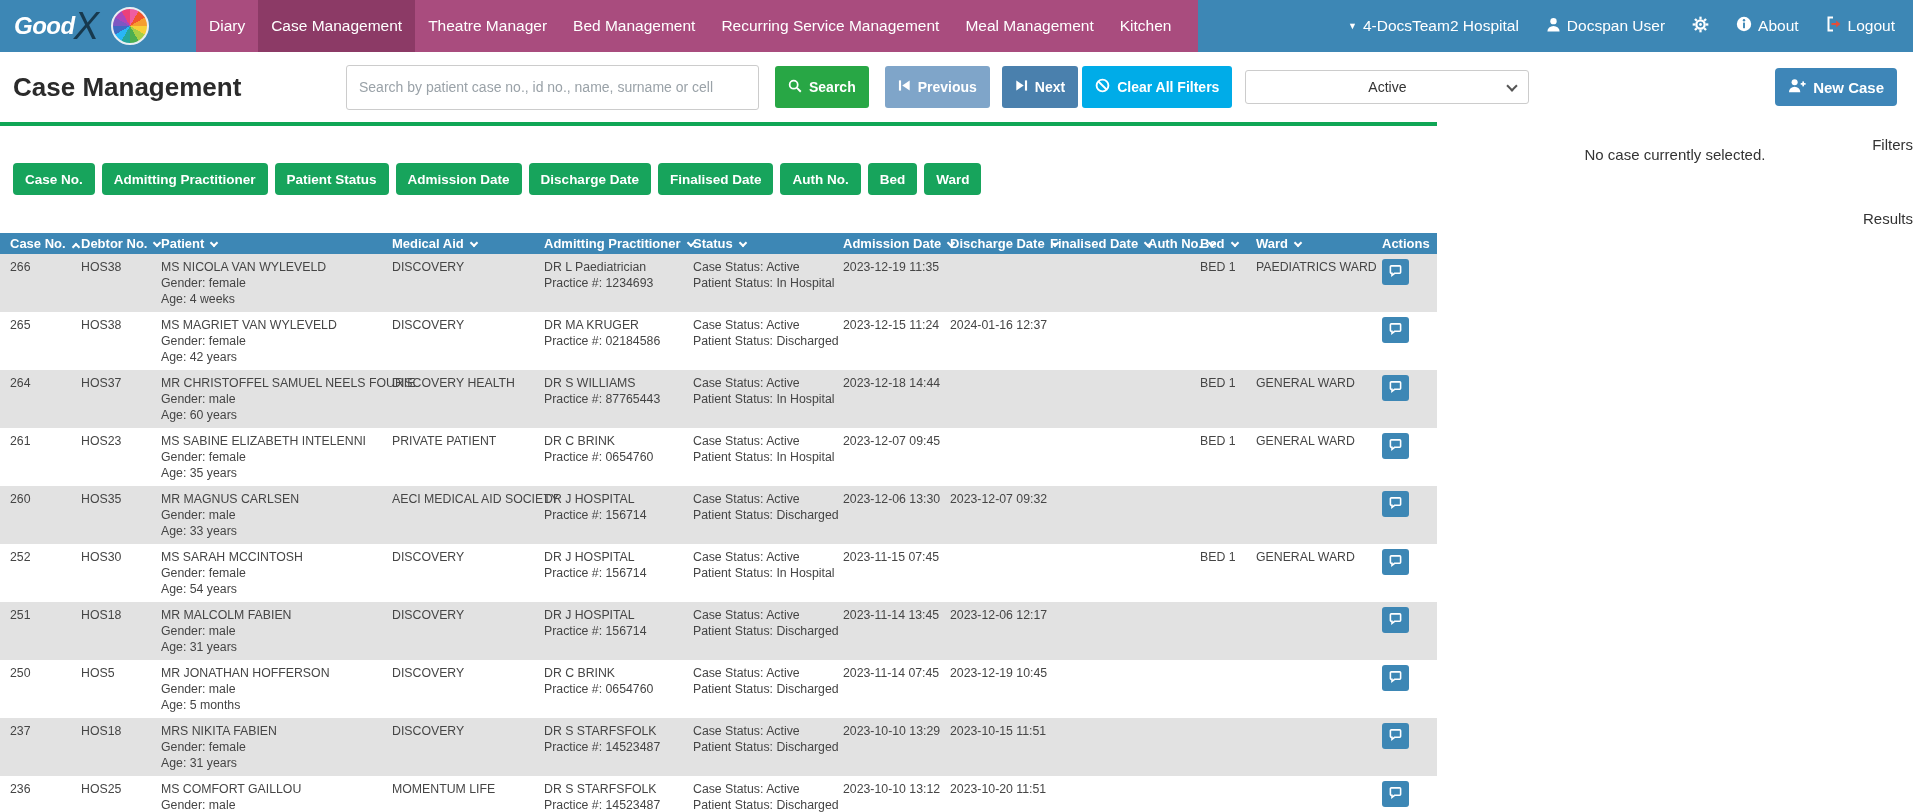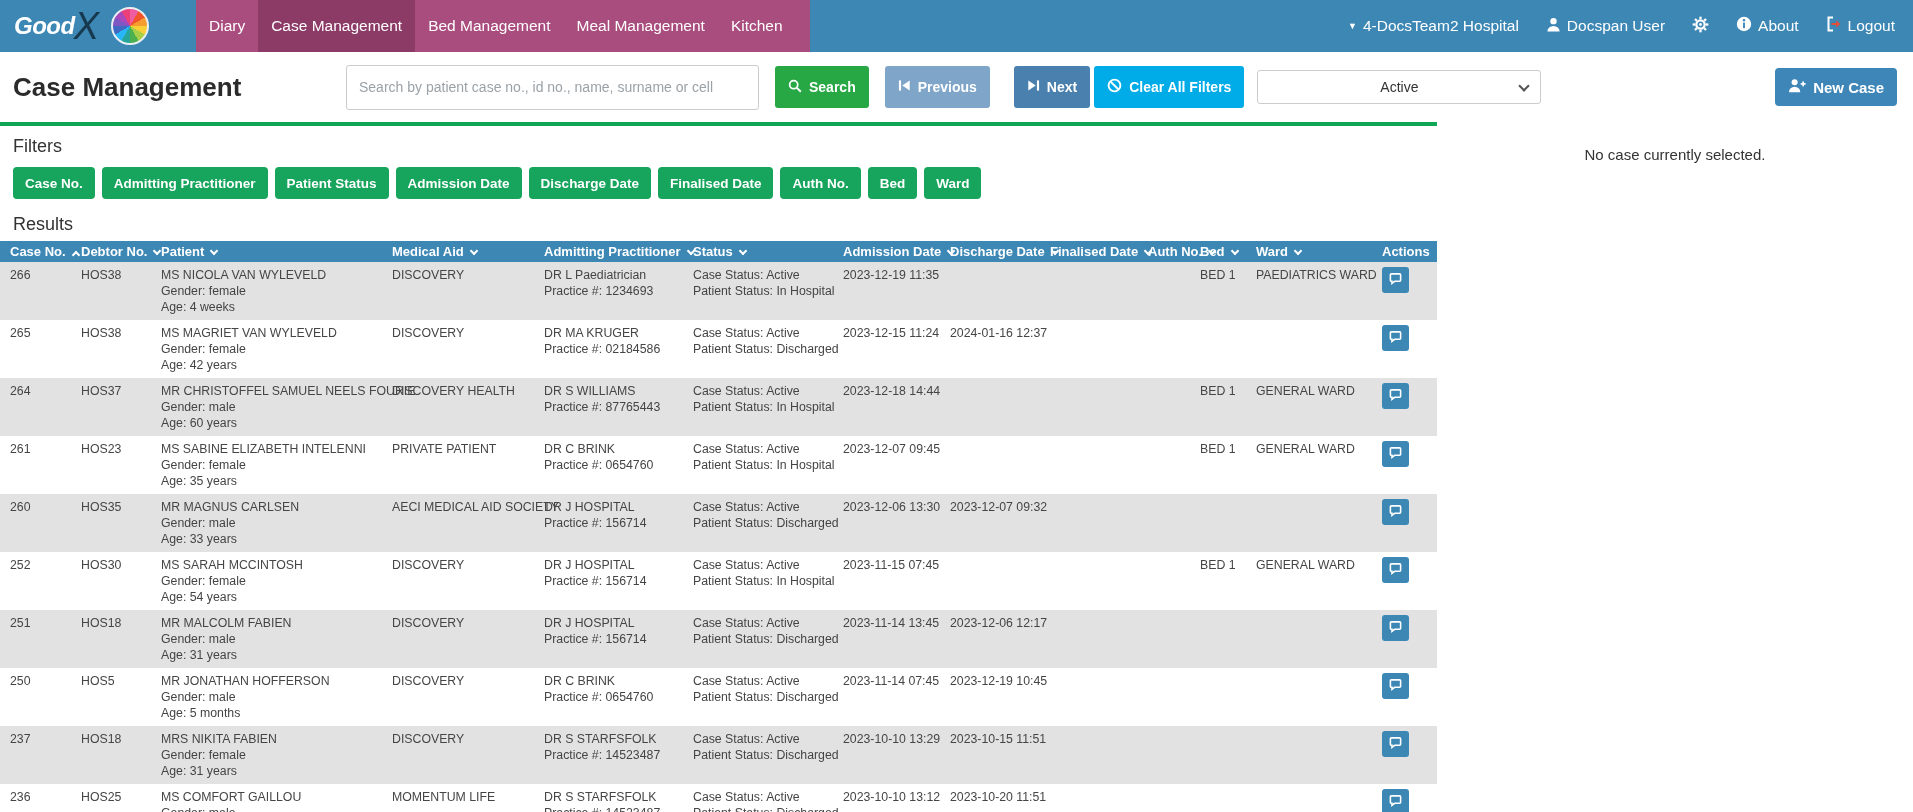--- a/index.html
+++ b/index.html
@@ -30,32 +30,32 @@
   .caret{font-size:9px;line-height:1;}
 
   
   .toolbar{height:70px;display:flex;align-items:center;padding-left:13px;}
   .page-title{font-size:26px;font-weight:bold;color:#2b2b2b;width:333px;}
   .search-input{width:413px;height:45px;border:1px solid #ccc;border-radius:3px;padding:0 12px;font-size:14px;color:#444;font-family:"Liberation Sans",sans-serif;}
   .search-input::placeholder{color:#9aa2a8;}
   .btn{height:42px;border:none;border-radius:3px;color:#fff;font-size:14px;font-weight:bold;display:inline-flex;align-items:center;gap:7px;padding:0 13px;cursor:pointer;font-family:"Liberation Sans",sans-serif;white-space:nowrap;}
   .btn-search{background:var(--green-search);margin-left:16px;}
   .btn-prev{background:var(--blue-prev);margin-left:16px;}
-  .btn-next{background:var(--blue-next);margin-left:24px;}
+  .btn-next{background:var(--blue-next);margin-left:12px;}
   .btn-clear{background:var(--cyan-clear);margin-left:4px;}
   .select-wrap{position:relative;margin-left:13px;}
   .status-select{width:284px;height:34px;border:1px solid #ccc;border-radius:3px;background:#fff;font-size:14px;color:#333;
     padding:0 10px;appearance:none;-webkit-appearance:none;font-family:"Liberation Sans",sans-serif;cursor:pointer;text-align:center;}
   .select-chevron{position:absolute;right:13px;top:12px;width:8px;height:8px;border-right:2px solid #555;border-bottom:2px solid #555;transform:rotate(45deg);pointer-events:none;}
   .btn-newcase{background:var(--newcase-blue);height:38px;border-radius:4px;font-size:15px;margin-left:auto;margin-right:16px;}
   .green-rule{height:4px;background:var(--green-underline);width:1437px;}
 
   
   .filters{padding-left:13px;margin-top:10px;}
-  .section-label{font-size:18px;color:#333;}
+  .section-label{font-size:15px;color:#333;text-align:right;}
   .filter-buttons{margin-top:10px;display:flex;gap:7px;}
   .filter-btn{background:var(--green-filter);color:#fff;border:none;border-radius:4px;font-size:13.5px;font-weight:bold;
     padding:0 12px;height:32px;cursor:pointer;font-family:"Liberation Sans",sans-serif;white-space:nowrap;}
 
   
   .results{padding-left:0;margin-top:15px;}
   .results .section-label{padding-left:13px;}
   table.case-table{border-collapse:collapse;table-layout:fixed;width:1437px;margin-top:6px;}
   .case-table th{background:var(--header-blue);color:#fff;font-size:13px;font-weight:bold;text-align:left;
     padding:3px 8px;height:21px;white-space:nowrap;cursor:pointer;}
@@ -82,21 +82,23 @@
 
   <div class="navbar">
     <div class="brand">
       <span class="brand-good">Good</span>
         <span class="brand-x">X</span>
       <span class="brand-wheel"></span>
     </div>
     <div class="nav-links">
         <a class="nav-link">Diary</a>
         <a class="nav-link active">Case Management</a>
+        <a class="nav-link">Theatre Manager</a>
         <a class="nav-link">Bed Management</a>
+        <a class="nav-link">Recurring Service Management</a>
         <a class="nav-link">Meal Management</a>
         <a class="nav-link">Kitchen</a>
       </div>
     <div class="nav-right">
       <span class="item">
         <span class="caret">▼</span>
         <span>4-DocsTeam2 Hospital</span>
       </span>
       <span class="item">
         <span><svg width="15" height="15" viewBox="0 0 16 16">

